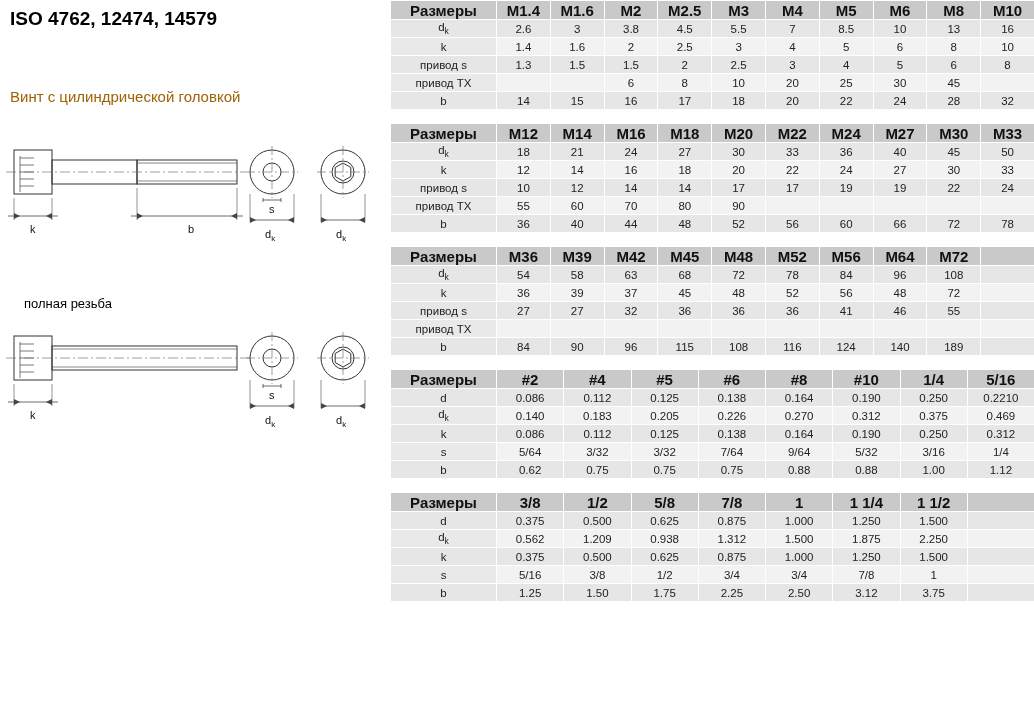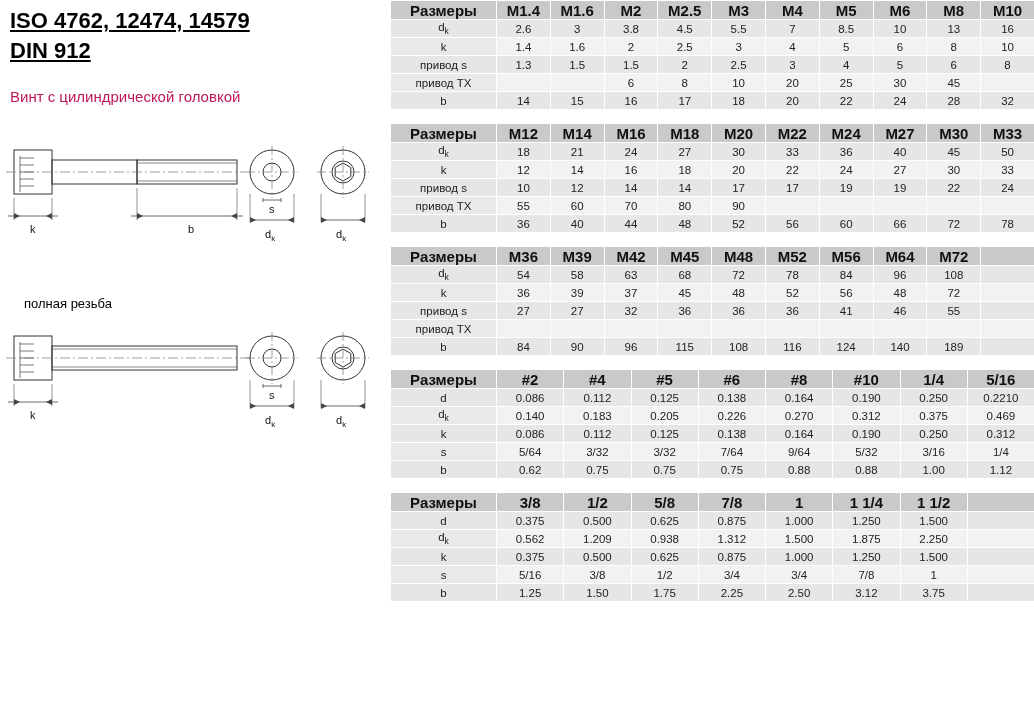--- a/index.html
+++ b/index.html
@@ -26,33 +26,32 @@
     left: 0;
     top: 0;
     width: 390px;
     height: 703px;
   }
   .title {
     position: absolute;
     left: 10px;
     top: 6px;
     width: 370px;
-    font-size: 22px;
+    font-size: 19px;
     font-weight: bold;
     line-height: 1.35;
     color: #000;
-    text-decoration: underline;
   }
   .subtitle {
     position: absolute;
     left: 10px;
     top: 88px;
     width: 375px;
     font-size: 15px;
-    color: #be185d;
+    color: #a16207;
   }
   .caption-full-thread {
     position: absolute;
     left: 24px;
     top: 296px;
     font-size: 13px;
     color: #000;
   }
   .fig {
     position: absolute;
@@ -106,21 +105,20 @@
 </style>
 </head>
 <body>
 
 <div class="page">
 
   <div class="left">
 
     <div class="title">
       <div>ISO 4762, 12474, 14579</div>
-      <div>DIN 912</div>
     </div>
 
     <div class="subtitle">Винт с цилиндрической головкой</div>
 
     <div class="fig" style="top:132px; left:0;">
       <svg width="390" height="140" viewBox="0 0 390 140">
         <g stroke="#333" fill="none" stroke-width="1">
 
           <rect x="14" y="18" width="38" height="44"></rect>
 

